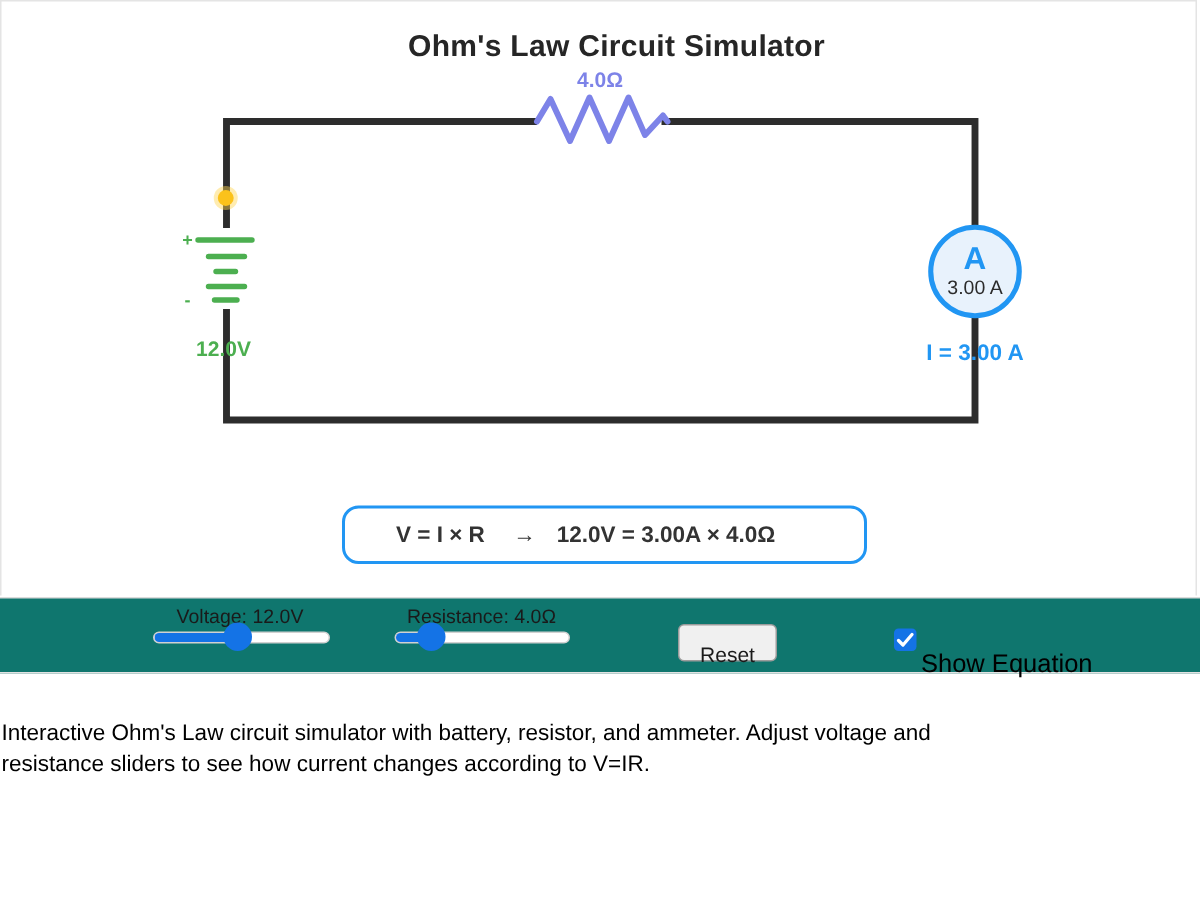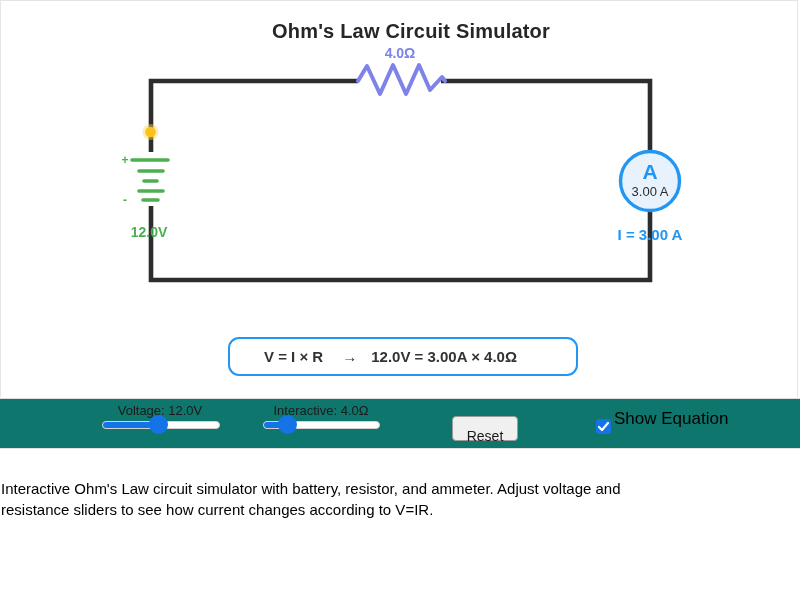--- a/index.html
+++ b/index.html
@@ -42,21 +42,21 @@
     background:#f0f0f0;border:1px solid #9b9b9b;border-radius:4px;
     font-family:"Liberation Sans", sans-serif;font-size:14px;color:#1a1a1a;
     text-align:center;padding:11px;
   }
   .checkbox{
     position:absolute;left:596px;top:20px;width:15px;height:15px;
     background:#1473e6;border-radius:3px;
   }
   .checkbox svg{position:absolute;left:1px;top:2px;}
   .checkbox-label{
-    position:absolute;left:614px;top:10px;font-size:17px;color:#000000;
+    position:absolute;left:614px;top:34px;font-size:17px;color:#000000;
   }
   
   .description{
     position:absolute;left:0;top:463px;width:692px;
     font-size:15px;line-height:21px;color:#000000;padding-left:1px;box-sizing:border-box;
   }
 </style>
 </head>
 <body>
 
@@ -107,21 +107,21 @@
 
 <div class="controls-bar">
   <div class="ctrl-label" style="left:100px">Voltage: 12.0V</div>
   <div class="slider" style="left:102px;width:118px">
     <div class="slider-track">
       <div class="slider-fill" style="width: 48%;"></div>
     </div>
     <div class="slider-thumb" style="left: 48%;"></div>
   </div>
 
-  <div class="ctrl-label" style="left:261px">Interactive: 4.0Ω</div>
+  <div class="ctrl-label" style="left:261px">Resistance: 4.0Ω</div>
   <div class="slider" style="left:263px;width:117px">
     <div class="slider-track">
       <div class="slider-fill" style="width: 21%;"></div>
     </div>
     <div class="slider-thumb" style="left: 21%;"></div>
   </div>
 
   <button class="reset-btn">Reset</button>
 
   <div class="checkbox">

